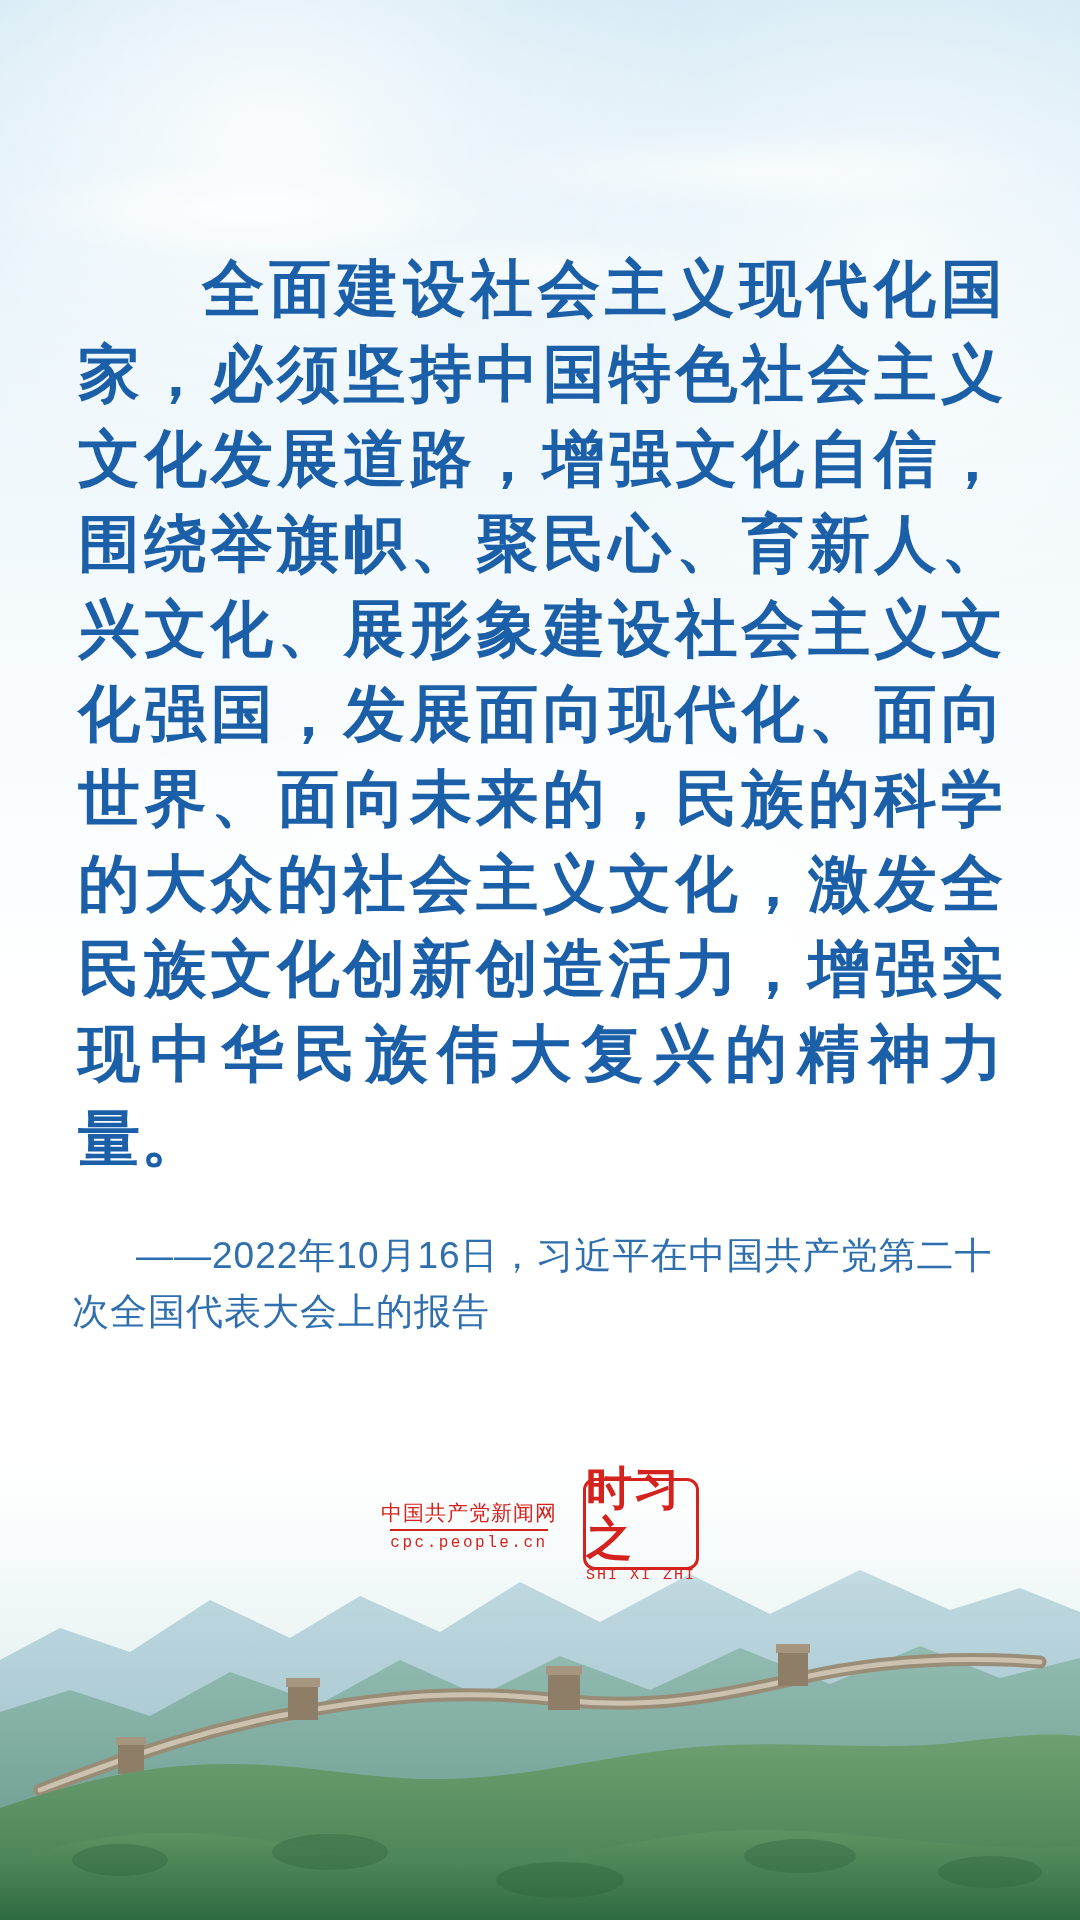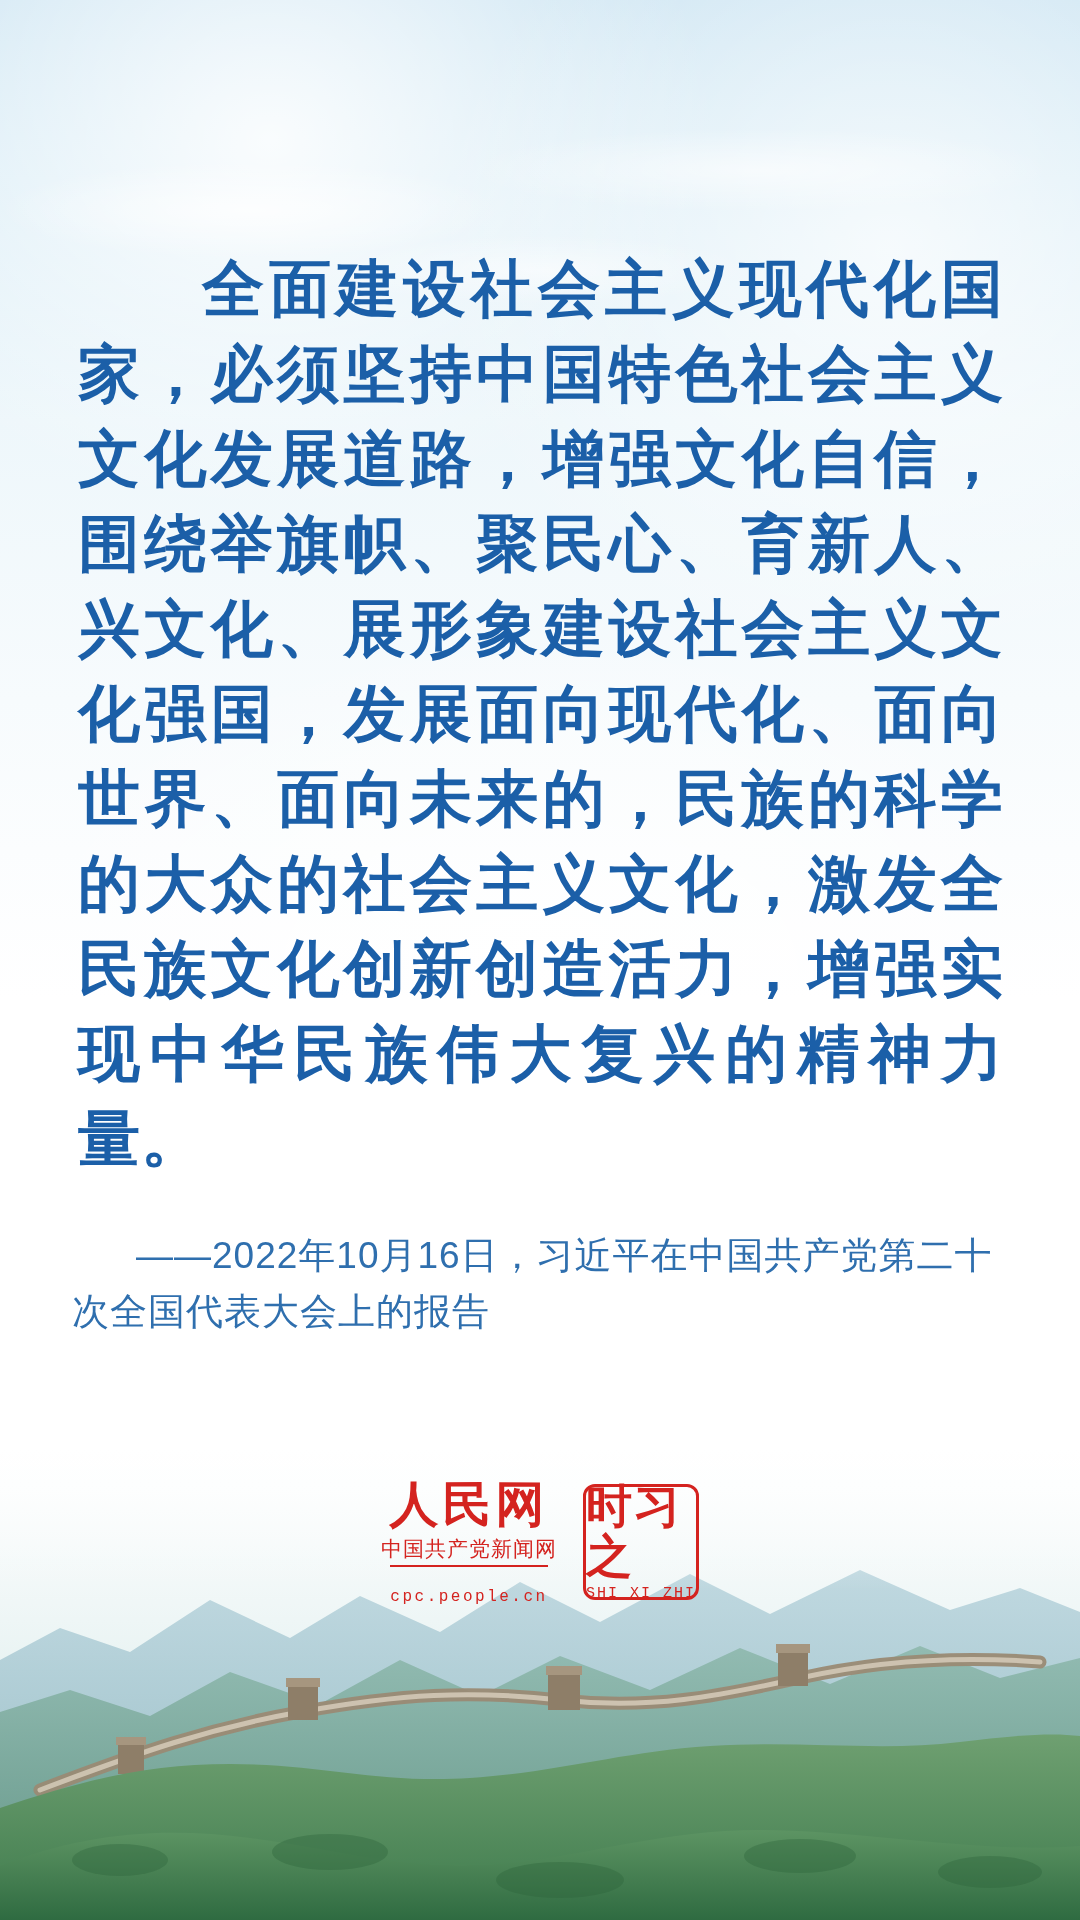--- a/index.html
+++ b/index.html
@@ -143,26 +143,26 @@
     letter-spacing: 1px;
     line-height: 24px;
   }
   .people-logo .cn-url {
     margin-top: 4px;
     font-size: 16px;
     color: #d4231f;
     letter-spacing: 2.5px;
     font-family: "Liberation Mono", "DejaVu Sans Mono", monospace;
     border-top: 2px solid #d4231f;
-    padding-top: 21px;
+    padding-top: 3px;
   }
 
   .seal {
     width: 116px;
-    height: 116px;
+    height: 92px;
     border: 3px solid #d4231f;
     border-radius: 12px;
     display: flex;
     flex-direction: column;
     align-items: center;
     justify-content: center;
     box-sizing: border-box;
     position: relative;
   }
   .seal .seal-main {
@@ -218,21 +218,20 @@
 
   <div class="content">
 
     <div class="quote">全面建设社会主义现代化国家，必须坚持中国特色社会主义文化发展道路，增强文化自信，围绕举旗帜、聚民心、育新人、兴文化、展形象建设社会主义文化强国，发展面向现代化、面向世界、面向未来的，民族的科学的大众的社会主义文化，激发全民族文化创新创造活力，增强实现中华民族伟大复兴的精神力量。</div>
 
     <div class="attribution">——2022年10月16日，习近平在中国共产党第二十次全国代表大会上的报告</div>
 
     <div class="logos">
 
       <div class="people-logo">
-        <div class="cn-mark">人民网</div>
         <div class="cn-sub">中国共产党新闻网</div>
         <div class="cn-url">cpc.people.cn</div>
       </div>
 
       <div class="seal">
         <div class="seal-main">时习之</div>
         <div class="seal-sub">SHI XI ZHI</div>
       </div>
 
     </div>

